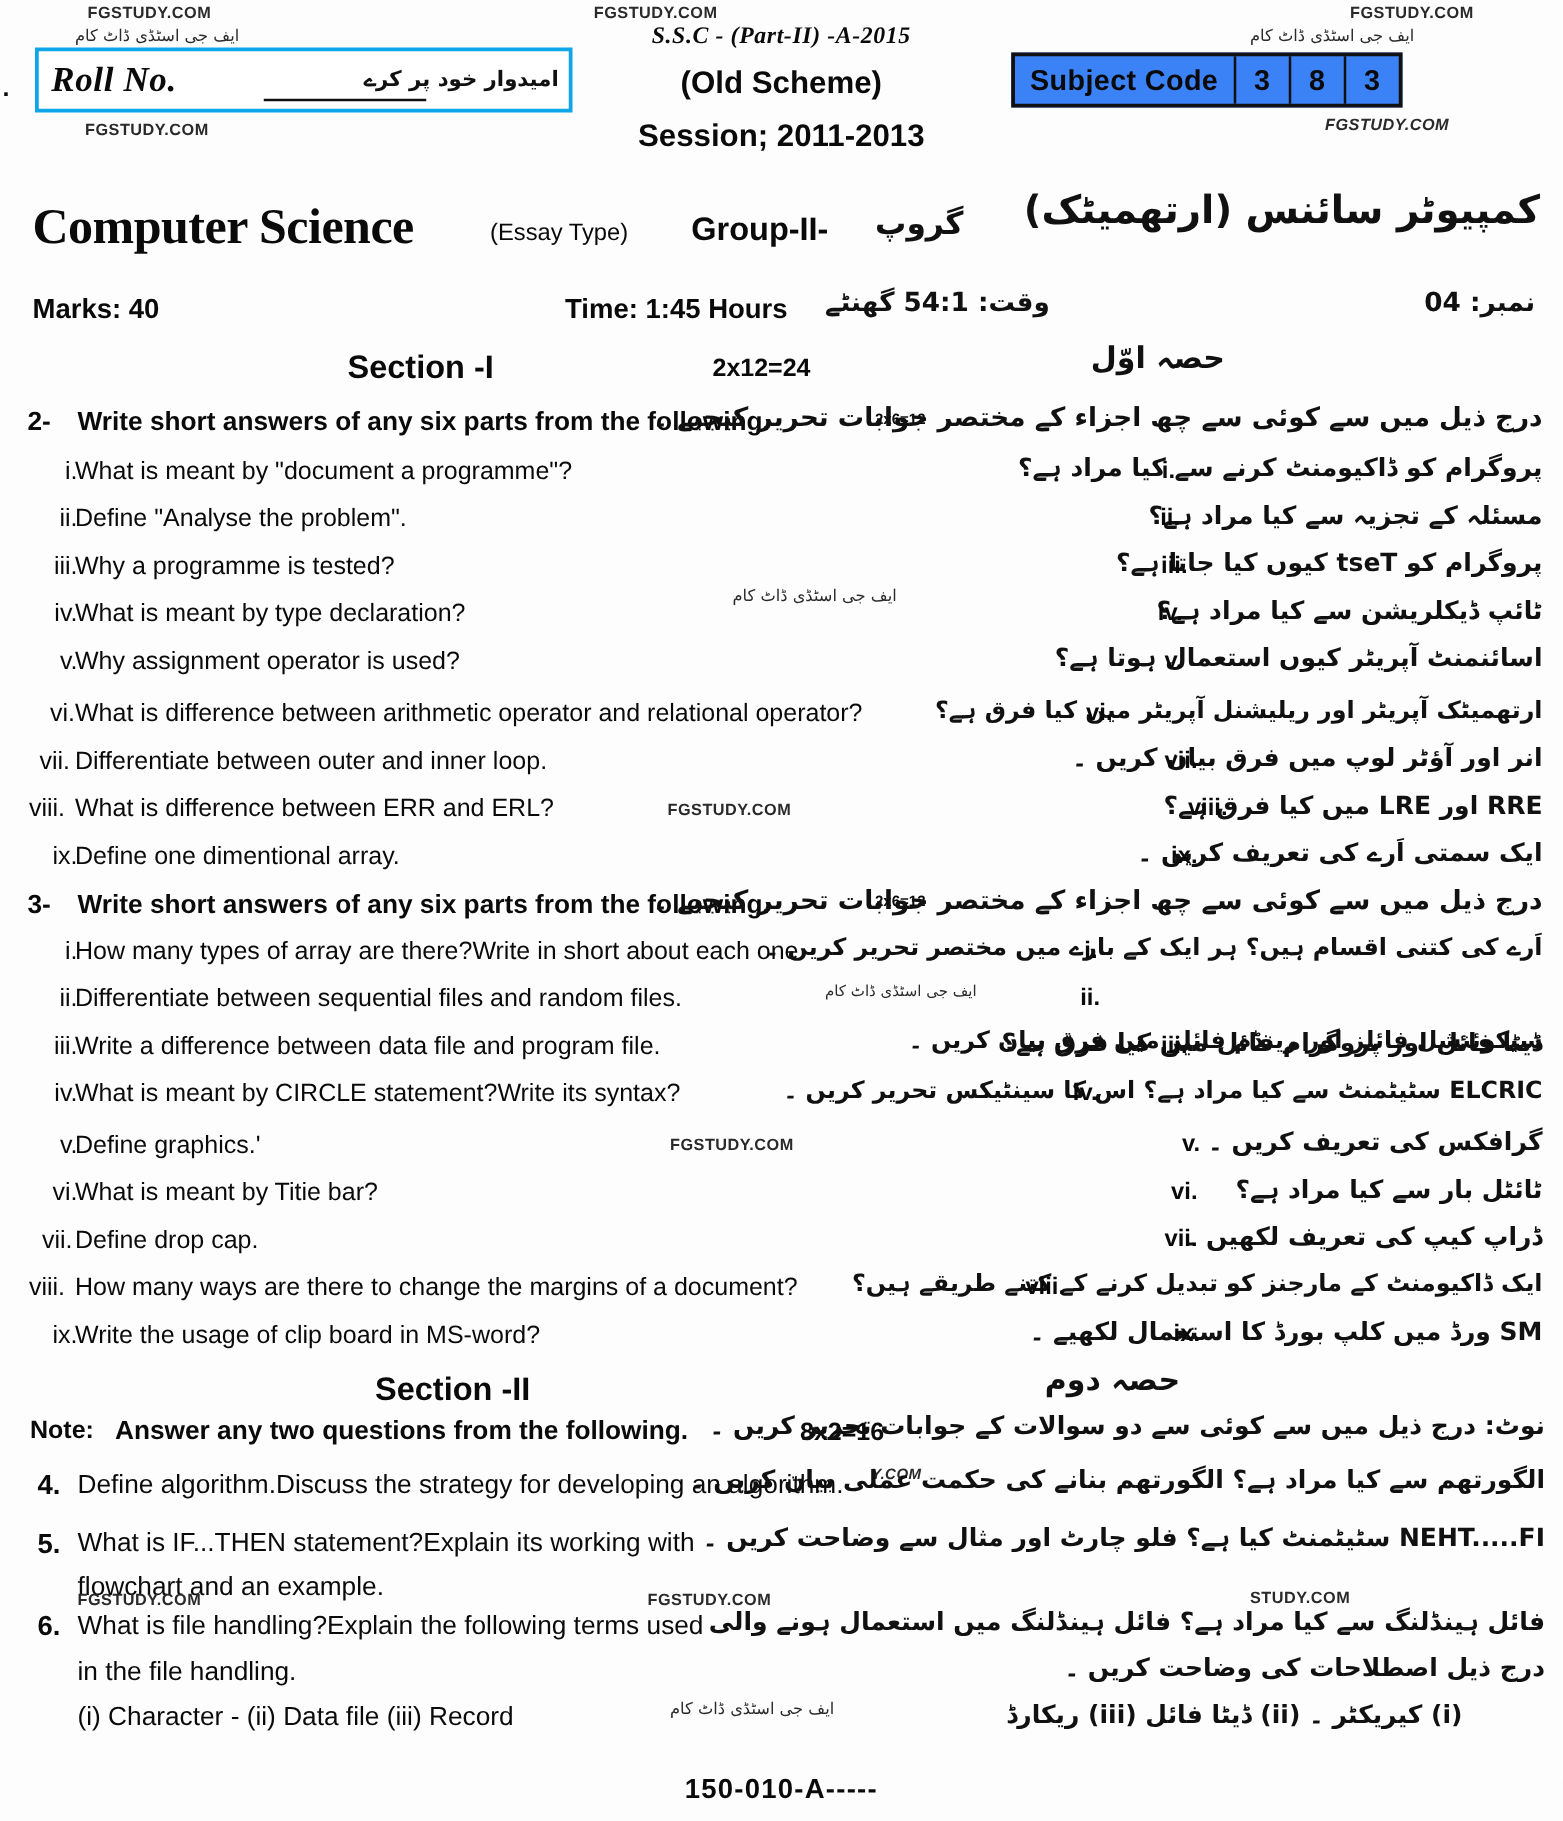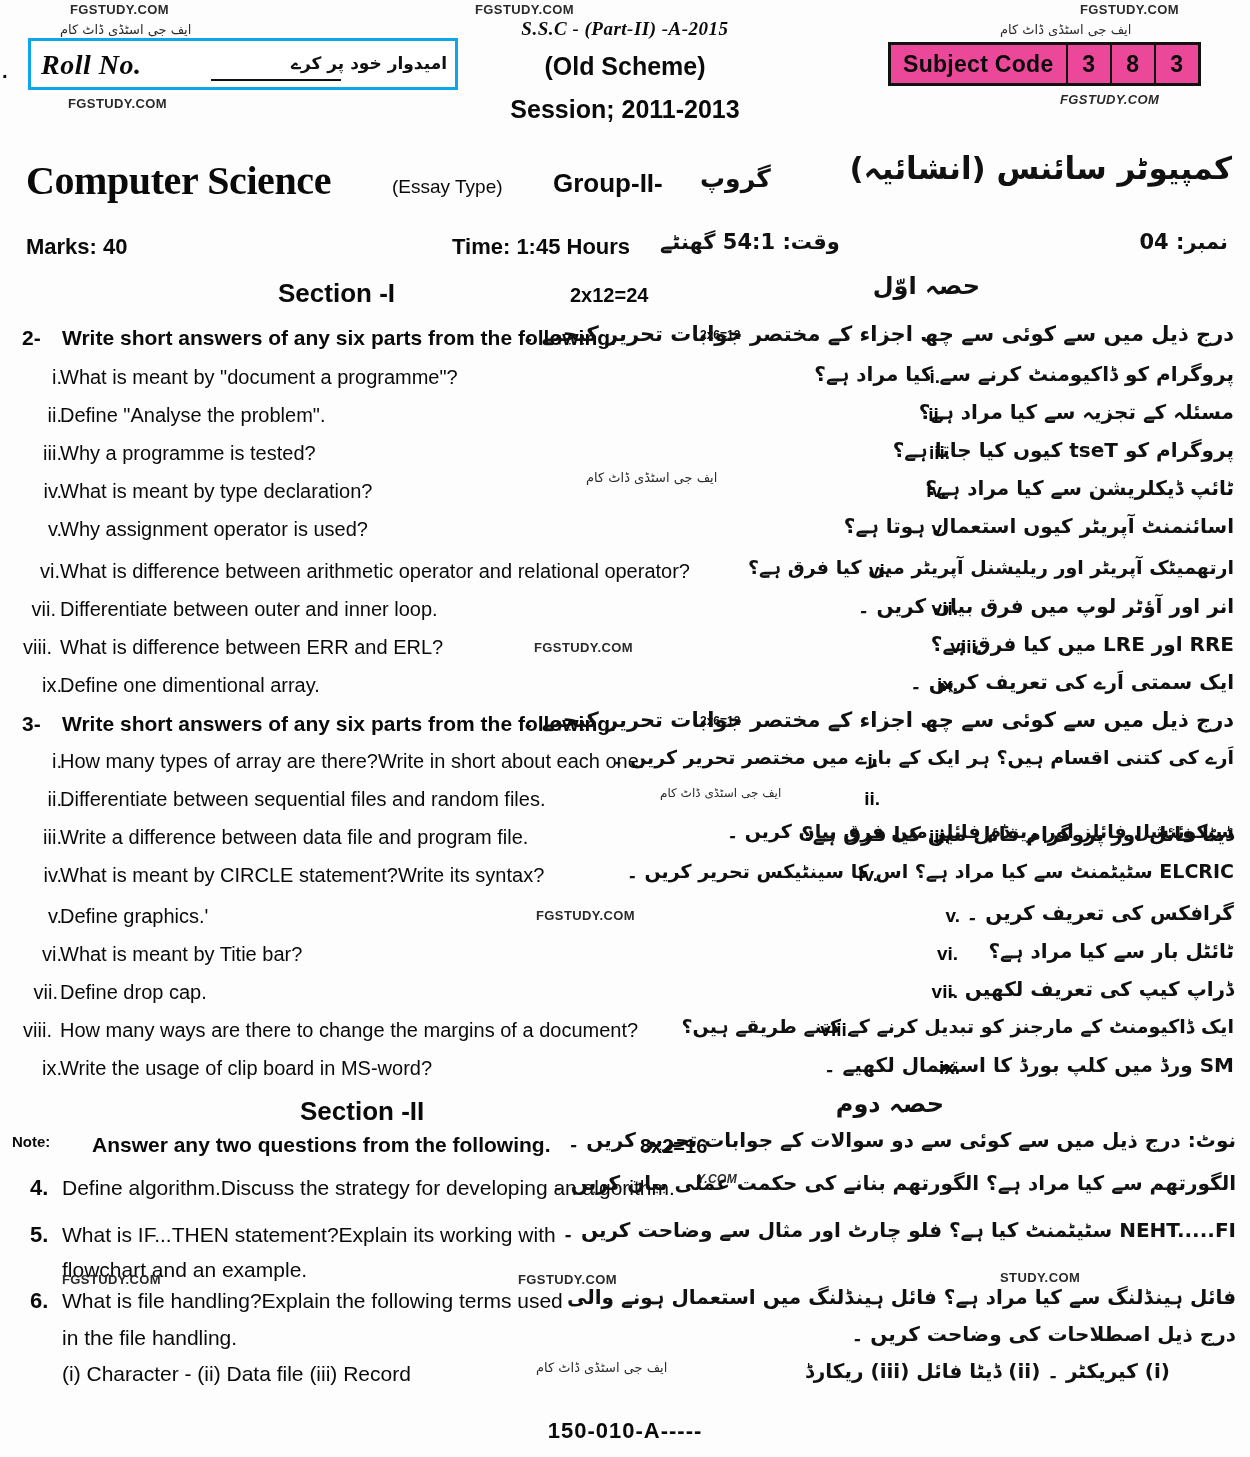--- a/index.html
+++ b/index.html
@@ -98,26 +98,26 @@
     font-weight: bold;
   }
   .session {
     top: 95px;
     font-size: 25px;
     font-weight: bold;
   }
 
   .codebox {
     position: absolute;
-    left: 888px; top: 42px;
+    left: 809px; top: 42px;
     height: 44px;
     display: flex;
     border: 3px solid #111;
     box-sizing: border-box;
-    background: #ec4899;
+    background: #3b82f6;
   }
   .codebox .cap {
     padding: 0 12px;
     display: flex; align-items: center;
     font-size: 23px;
     font-weight: bold;
     border-right: 2px solid #111;
     letter-spacing: .3px;
   }
   .codebox .dg {
@@ -208,21 +208,21 @@
     white-space: nowrap;
   }
   .part-ur-rn {
     position: absolute;
     font-size: 19px;
     font-family: "Liberation Sans", sans-serif;
     font-weight: bold;
   }
 
   
-  .note-lbl { position: absolute; left: 12px; font-size: 15px; font-weight: bold; text-align: center; }
+  .note-lbl { position: absolute; left: 24px; font-size: 20px; font-weight: bold; text-align: center; }
   .note-txt { position: absolute; left: 92px; font-size: 21px; font-weight: bold; }
   .note-mk  { position: absolute; left: 640px; font-size: 20px; font-weight: bold; }
 
   .bigq-num { position: absolute; font-size: 22px; font-weight: bold; }
   .bigq-txt { position: absolute; left: 62px; font-size: 21px; white-space: nowrap; }
   .bigq-ur  { position: absolute; right: 14px; font-size: 21px; white-space: nowrap; }
 
   .footer-code {
     position: absolute;
     left: 0; right: 0;
@@ -262,21 +262,21 @@
     <div class="dg">3</div>
     <div class="dg">8</div>
     <div class="dg">3</div>
   </div>
   <div class="wm abs" style="left:1060px; top:92px; font-style:italic;">FGSTUDY.COM</div>
 
   <div class="title-main">Computer Science</div>
   <div class="title-essay">(Essay Type)</div>
   <div class="title-group">Group-II-</div>
   <div class="title-group-u urdu">گروپ</div>
-  <div class="title-urdu urdu">کمپیوٹر سائنس (انشائیہ)</div>
+  <div class="title-urdu urdu">کمپیوٹر سائنس (ارتھمیٹک)</div>
 
   <div class="marks">Marks: 40</div>
   <div class="timeen">Time: 1:45 Hours</div>
   <div class="timeur urdu">وقت: 1:45 گھنٹے</div>
   <div class="marksur urdu">نمبر: 40</div>
 
   <div class="sect-en" style="left:278px; top:278px;">Section -I</div>
   <div class="sect-mk" style="left:570px; top:284px;">2x12=24</div>
   <div class="sect-ur urdu" style="right:270px; top:272px;">حصہ اوّل</div>
 

